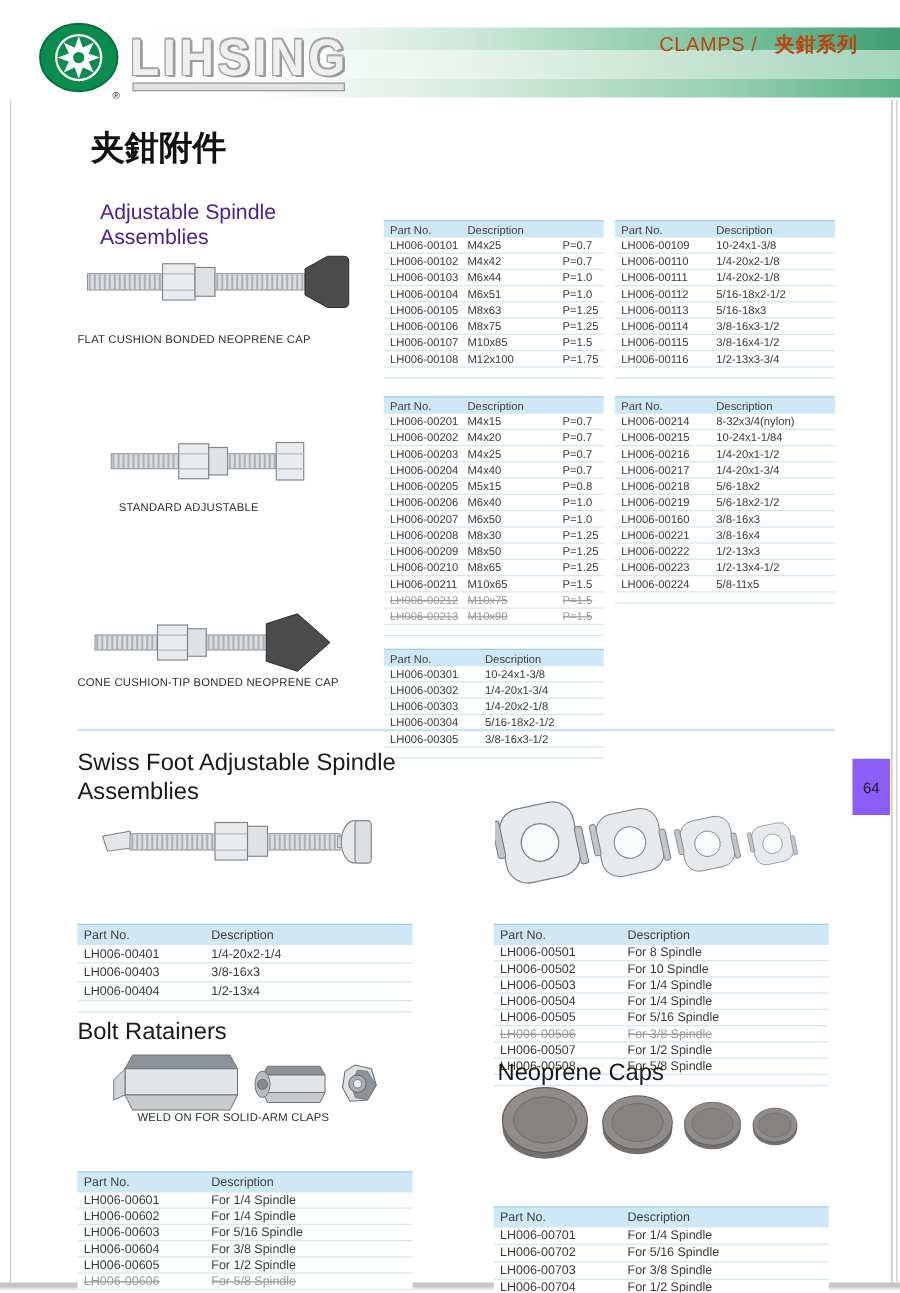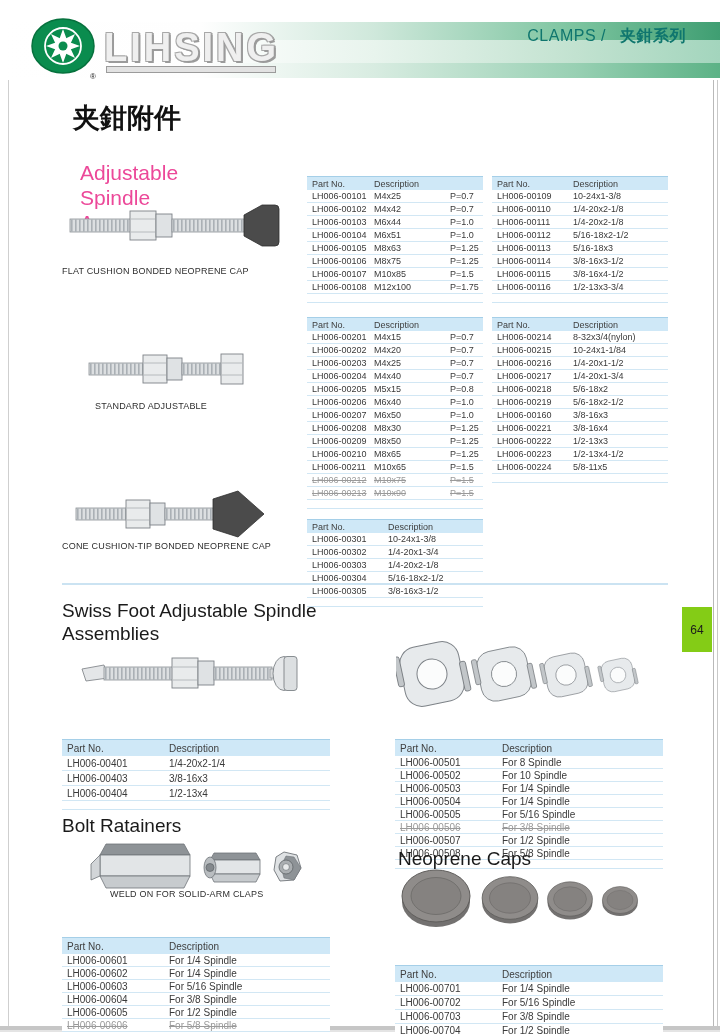--- a/index.html
+++ b/index.html
@@ -5,47 +5,47 @@
   html,body{margin:0;padding:0;background:#fff;}
   .page{position:relative;width:720px;height:1034px;background:#ffffff;
         font-family:"Liberation Sans",sans-serif;overflow:hidden;}
 
   
   .banner{position:absolute;left:0;top:22px;width:720px;height:56px;}
   .band1{height:18px;background:linear-gradient(to right,#ffffff 0%,#fefefe 28%,#d9ecе1 50%,#cfe8db 52%,#7cc49f 80%,#3f9e72 100%);}
   .band1{background:linear-gradient(to right,#ffffff 0%,#fefefe 28%,#cfe8db 52%,#7cc49f 80%,#3f9e72 100%);}
   .band2{height:23px;background:linear-gradient(to right,#ffffff 0%,#fefefe 28%,#e8f4ed 52%,#c2e2d0 80%,#a3d5bd 100%);}
   .band3{height:15px;background:linear-gradient(to right,#ffffff 0%,#fefefe 28%,#d8ece1 52%,#98d0b3 80%,#5cb286 100%);}
-  .clamps-label{position:absolute;right:34px;top:26px;font-size:16px;color:#0f766e;
+  .clamps-label{position:absolute;right:34px;top:26px;font-size:16px;color:#c2410c;
                 letter-spacing:0.5px;white-space:nowrap;}
   .clamps-label .zh{margin-left:14px;font-weight:bold;}
 
   .logo{position:absolute;left:30px;top:18px;}
   .wordmark{position:absolute;left:104px;top:24px;font-size:38px;font-weight:bold;
             letter-spacing:3px;color:#efefef;transform:scaleY(1.08);transform-origin:top left;
             text-shadow:2px 2px 0 #9b9b9b,-1px -1px 0 #a8a8a8,1px -1px 0 #a8a8a8,-1px 1px 0 #a8a8a8,2px 0 0 #9b9b9b;}
   .word-underline{position:absolute;left:106px;top:66px;width:168px;height:5px;
                   background:#e2e2e2;border:1px solid #9b9b9b;}
 
   
   .edge-left{position:absolute;left:8px;top:80px;height:948px;width:1px;background:#cfcfcf;}
   .edge-right1{position:absolute;left:713px;top:80px;height:950px;width:1px;background:#b9b9b9;}
   .edge-right2{position:absolute;left:717px;top:80px;height:950px;width:1px;background:#c9c9c9;}
   .edge-bottom{position:absolute;left:0;top:1026px;width:720px;height:4px;background:#c6c6c6;border-bottom:2px solid #e4e4e4;}
 
   
   .title-zh{position:absolute;left:73px;top:100px;font-size:27px;font-weight:bold;color:#111;
             font-family:"DejaVu Sans","Liberation Sans",sans-serif;}
   .title-en{position:absolute;left:73px;top:130px;font-size:23px;color:#1a1a1a;}
-  .sub-title{position:absolute;left:80px;top:160px;width:170px;font-size:21px;line-height:1.2;color:#ec4899;}
+  .sub-title{position:absolute;left:80px;top:160px;width:170px;font-size:17px;line-height:1.2;color:#4c1d95;}
   .sec-title{position:absolute;font-size:19px;line-height:1.2;color:#1a1a1a;}
   .cap{position:absolute;font-size:9px;color:#2e2e2e;letter-spacing:0.2px;white-space:nowrap;}
 
   .divider{position:absolute;left:62px;top:583px;width:606px;height:2px;background:#cbe3f2;}
-  .page-tab{position:absolute;left:682px;top:607px;width:30px;height:45px;background:#84cc16;
+  .page-tab{position:absolute;left:682px;top:607px;width:30px;height:45px;background:#8b5cf6;
             display:flex;align-items:center;justify-content:center;font-size:12px;color:#1c1c1c;}
 
   
   .tbl{position:absolute;font-size:9px;color:#3a3a3a;background:#fff;margin-top:27px;}
   .tbl::after{content:'';position:absolute;left:0;right:0;bottom:-9px;height:1px;background:#cfe6f4;}
   .thead{display:flex;align-items:center;background:#cfe8f7;border-top:1px solid #a5cfe8;height:13px;color:#404040;}
   .trow{display:flex;align-items:center;border-bottom:1px solid #d2e7f4;height:12px;}
   .th,.td{white-space:nowrap;overflow:hidden;}
   .c0{padding-left:5px;}
   .struck{color:#9a9a9a;text-decoration:line-through;}

